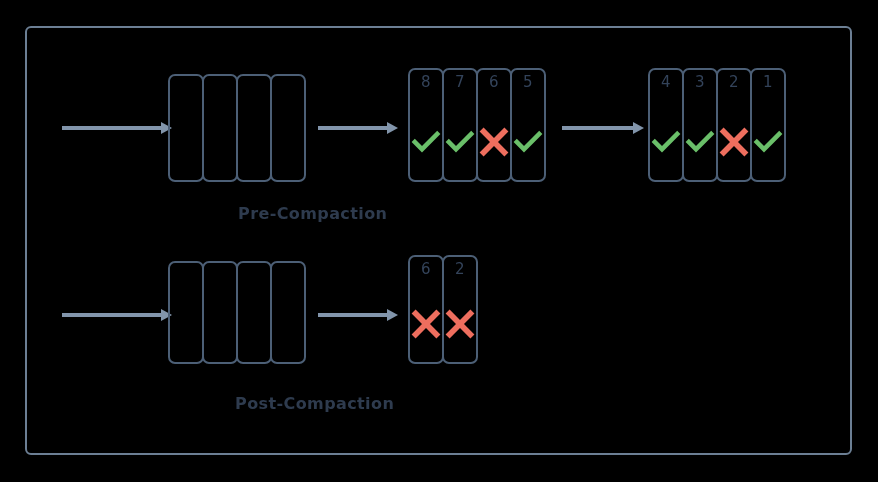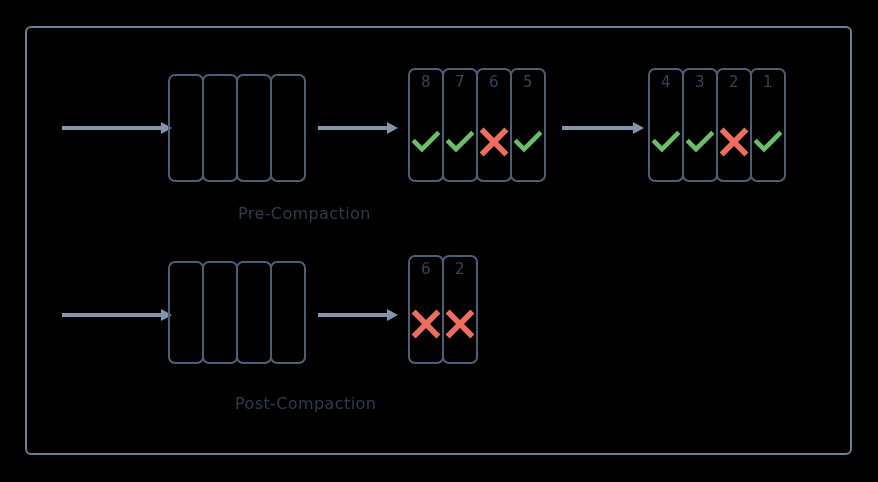--- a/index.html
+++ b/index.html
@@ -69,21 +69,21 @@
   .arrow {
     position: absolute;
     height: 20px;
   }
   .arrow svg { display: block; }
 
   
   .caption {
     position: absolute;
     font-size: 16px;
-    font-weight: normal;
+    font-weight: bold;
     color: #2e3b4e;
     letter-spacing: 0.4px;
     white-space: nowrap;
   }
 </style>
 </head>
 <body>
 
 <div id="canvas">
   <div class="outer-frame"></div>

